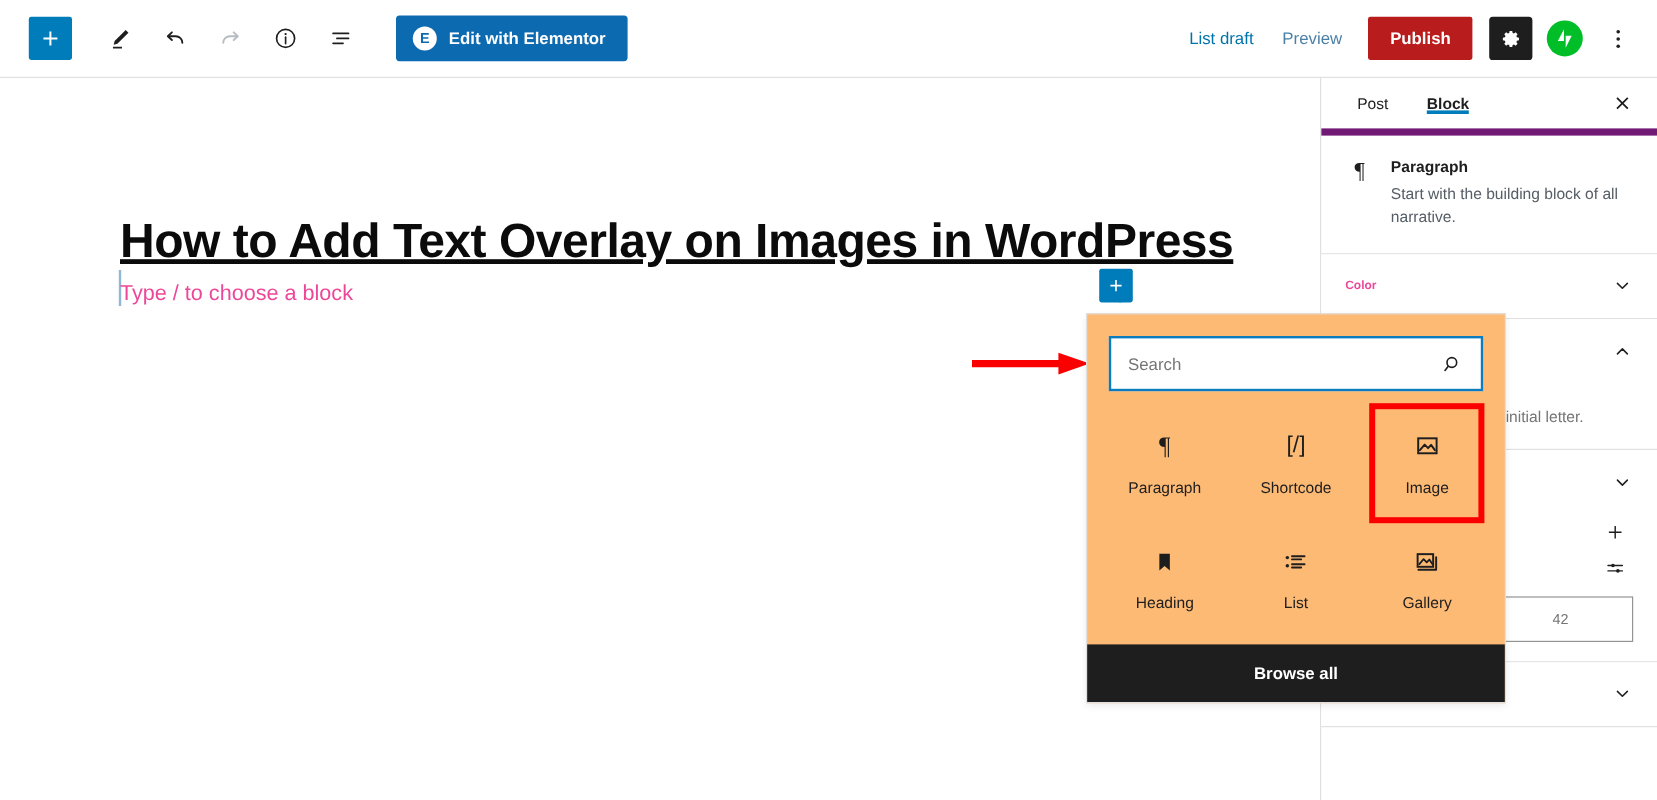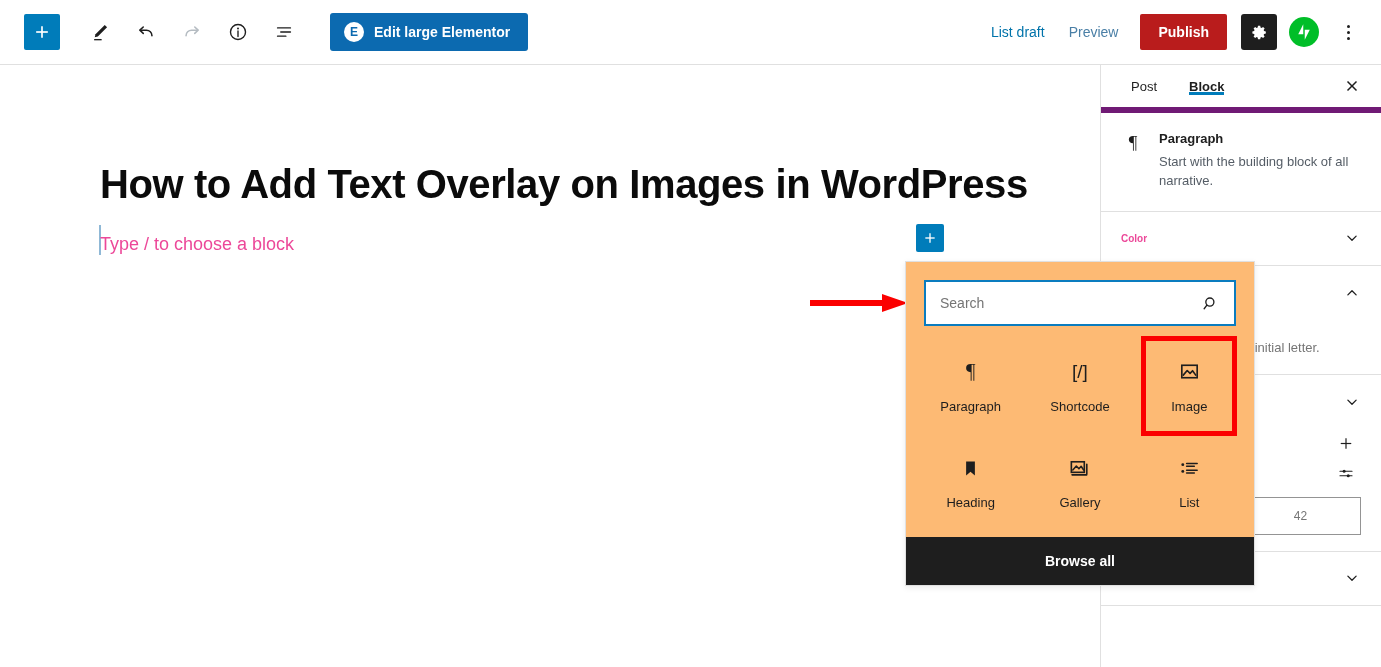--- a/index.html
+++ b/index.html
@@ -82,26 +82,27 @@
     display: flex; flex-direction: column; align-items: center; justify-content: center; gap: 3px;
   }
   .kebab-btn i { width: 3px; height: 3px; border-radius: 50%; background: #1e1e1e; display: block; }
 
   
   .canvas {
     position: absolute; top: 65px; left: 0; width: 1100px; height: 602px;
     background: #fff; overflow: hidden;
   }
   .post-title {
-    position: absolute; left: 100px; top: 69px;
+    position: absolute; left: 100px; top: 86px;
     width: 830px;
     font-size: 40px; font-weight: 700; color: #0b0b0b;
     letter-spacing: -0.4px; line-height: 1.15;
     font-family: "Liberation Sans", sans-serif;
     white-space: nowrap;
+    text-decoration: underline;
   }
   .green-dot {
     position: absolute; left: 929px; top: 178px;
     width: 9px; height: 9px; border-radius: 50%;
     background: #13c08b;
   }
   .para-placeholder {
     position: absolute; left: 100px; top: 165px;
     font-size: 18px; color: #ec4899; line-height: 1.6;
     font-family: "Liberation Sans", sans-serif;
@@ -279,21 +280,21 @@
       </button>
 
       <button class="tbtn" title="List view">
         <svg width="22" height="22" viewBox="0 0 24 24" fill="none">
           <path d="M5 7.5h14M8.5 12h10.5M5 16.5h9" stroke="currentColor" stroke-width="1.6" stroke-linecap="round"></path>
         </svg>
       </button>
 
       <button class="elementor-btn">
         <span class="el-badge">E</span>
-        <span>Edit large Elementor</span>
+        <span>Edit with Elementor</span>
       </button>
     </div>
 
     <div class="hdr-right">
       <button class="link-btn savedraft">List draft</button>
       <button class="link-btn preview">Preview</button>
       <button class="publish-btn">Publish</button>
 
       <button class="gear-btn" title="Settings">
         <svg width="19" height="19" viewBox="0 0 24 24">
@@ -469,36 +470,36 @@
           <svg width="21" height="21" viewBox="0 0 24 24">
             <path d="M7 4h10v16l-5-4.3L7 20z" fill="currentColor"></path>
           </svg>
         </span>
         <span class="ins-label">Heading</span>
       </button>
 
       <button class="ins-item">
         <span class="ins-ico">
           <svg width="23" height="23" viewBox="0 0 24 24" fill="none">
+            <circle cx="5" cy="8" r="1.5" fill="currentColor"></circle>
+            <circle cx="5" cy="15" r="1.5" fill="currentColor"></circle>
+            <path d="M9 6.8h11M9 9.6h8M9 13.8h11M9 16.6h8" stroke="currentColor" stroke-width="1.6" stroke-linecap="round"></path>
+          </svg>
+        </span>
+        <span class="ins-label">List</span>
+      </button>
+
+      <button class="ins-item">
+        <span class="ins-ico">
+          <svg width="23" height="23" viewBox="0 0 24 24" fill="none">
             <rect x="3.5" y="5" width="13.5" height="11" stroke="currentColor" stroke-width="1.7"></rect>
             <path d="M5 13.6 8.7 9.4l2.7 2.8 2.3-2.5 2.6 3.9" stroke="currentColor" stroke-width="1.6" stroke-linejoin="round" stroke-linecap="round"></path>
             <path d="M19.6 7.6v9.8M4.2 18.6h15.4" stroke="currentColor" stroke-width="1.7" stroke-linecap="round"></path>
           </svg>
         </span>
         <span class="ins-label">Gallery</span>
       </button>
-
-      <button class="ins-item">
-        <span class="ins-ico">
-          <svg width="23" height="23" viewBox="0 0 24 24" fill="none">
-            <circle cx="5" cy="8" r="1.5" fill="currentColor"></circle>
-            <circle cx="5" cy="15" r="1.5" fill="currentColor"></circle>
-            <path d="M9 6.8h11M9 9.6h8M9 13.8h11M9 16.6h8" stroke="currentColor" stroke-width="1.6" stroke-linecap="round"></path>
-          </svg>
-        </span>
-        <span class="ins-label">List</span>
-      </button>
     </div>
 
     <button class="ins-browse">Browse all</button>
   </div>
 
 </div>
 
 </body></html>

